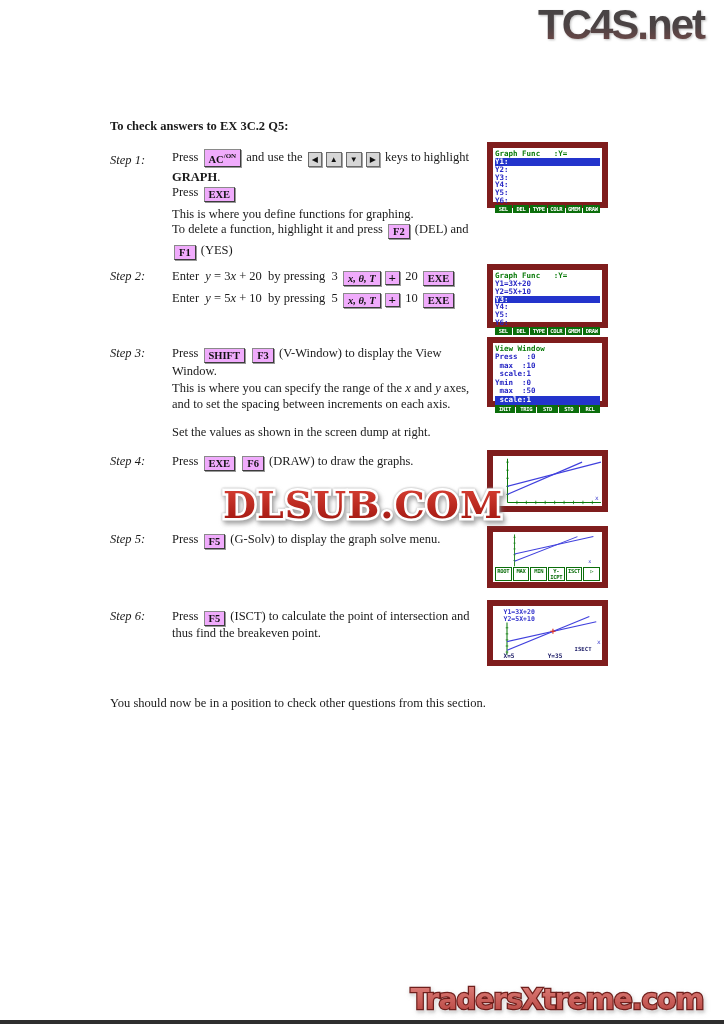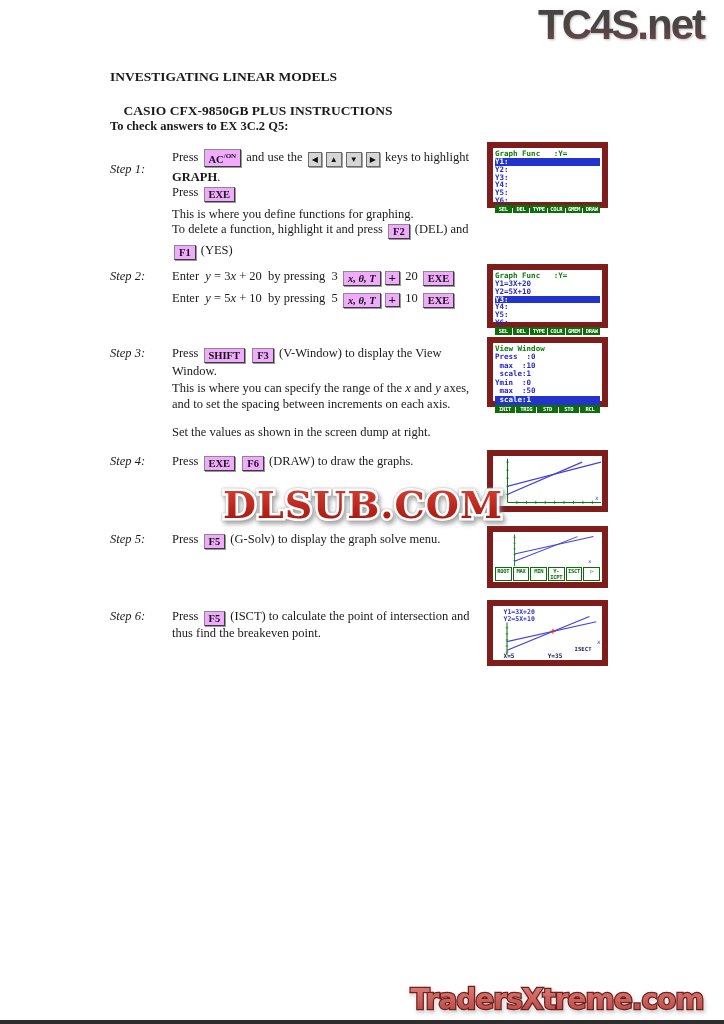--- a/index.html
+++ b/index.html
@@ -47,26 +47,26 @@
     <defs>
       <linearGradient id="gLogo" x1="0" y1="0" x2="0" y2="1">
         <stop offset="0%" stop-color="#454545"></stop>
         <stop offset="55%" stop-color="#4c4344"></stop>
         <stop offset="100%" stop-color="#7c4a48"></stop>
       </linearGradient>
     </defs>
     <text x="103" y="39" text-anchor="middle" font-family="Liberation Sans, sans-serif" font-weight="bold" font-size="42" letter-spacing="-2" fill="url(#gLogo)" style="filter:drop-shadow(1px 1px 1px rgba(120,120,120,.5))">TC4S.net</text>
   </svg>
 
-  <div class="title"><span>INVESTIGATING LINEAR MODELS</span><br>
-    <span>CASIO CFX-9850GB PLUS INSTRUCTIONS</span></div>
+  <div class="title"><br>
+    </div>
   <div class="intro">To check answers to EX 3C.2 Q5:</div>
 
   <div id="steps">
-      <div class="step-label" style="left: 110px; top: 162px;">Step 1:</div>
+      <div class="step-label" style="left: 110px; top: 153px;">Step 1:</div>
       <div class="step-line" style="left: 172px; top: 149px;"><span class="txt">Press </span><span class="key"><span>AC</span><sup>/ON</sup></span><span class="txt"> and use the </span><span class="akey">◀</span><span class="akey">▲</span><span class="akey">▼</span><span class="akey">▶</span><span class="txt"> keys to highlight</span></div>
       <div class="step-line" style="left: 172px; top: 170px;"><span class="bold">GRAPH</span><span class="txt">.</span></div>
       <div class="step-line" style="left: 172px; top: 185px;"><span class="txt">Press </span><span class="key">EXE</span></div>
       <div class="step-line" style="left: 172px; top: 207px;"><span class="txt">This is where you define functions for graphing.</span></div>
       <div class="step-line" style="left: 172px; top: 222px;"><span class="txt">To delete a function, highlight it and press </span><span class="key">F2</span><span class="txt"> (DEL) and</span></div>
       <div class="step-line" style="left: 172px; top: 243px;"><span class="key">F1</span><span class="txt"> (YES)</span></div>
       <div class="step-label" style="left: 110px; top: 269px;">Step 2:</div>
       <div class="step-line" style="left: 172px; top: 269px;"><span class="txt">Enter  </span><span class="mi">y</span><span class="txt"> = 3</span><span class="mi">x</span><span class="txt"> + 20  by pressing  3 </span><span class="key kxt">x, θ, T</span><span class="key kp">+</span><span class="txt"> 20 </span><span class="key">EXE</span></div>
       <div class="step-line" style="left: 172px; top: 291px;"><span class="txt">Enter  </span><span class="mi">y</span><span class="txt"> = 5</span><span class="mi">x</span><span class="txt"> + 10  by pressing  5 </span><span class="key kxt">x, θ, T</span><span class="key kp">+</span><span class="txt"> 10 </span><span class="key">EXE</span></div>
       <div class="step-label" style="left: 110px; top: 346px;">Step 3:</div>
@@ -227,20 +227,21 @@
   <svg class="wm" style="left:213px;top:477px" width="300" height="55" viewBox="0 0 300 55">
     <defs>
       <linearGradient id="gRed" x1="0" y1="0" x2="0" y2="1">
         <stop offset="0%" stop-color="#dd4437"></stop>
         <stop offset="100%" stop-color="#9c120c"></stop>
       </linearGradient>
     </defs>
     <text x="150" y="41" text-anchor="middle" font-family="DejaVu Serif, serif" font-weight="bold" font-size="38" letter-spacing="1" fill="url(#gRed)" stroke="#ffffff" stroke-width="5" style="paint-order:stroke;filter:drop-shadow(0 0 1px #aaaaaa) drop-shadow(2px 3px 2px rgba(120,120,120,.65))">DLSUB.COM</text>
   </svg>
 
+  <div class="footer-note">You should now be in a position to check other questions from this section.</div>
 
   <svg class="wm" style="left:392px;top:978px" width="330" height="44" viewBox="0 0 330 44">
     <defs>
       <linearGradient id="gTX" x1="0" y1="0" x2="0" y2="1">
         <stop offset="0%" stop-color="#e0827d"></stop>
         <stop offset="100%" stop-color="#b5413c"></stop>
       </linearGradient>
     </defs>
     <text x="165" y="31" text-anchor="middle" font-family="DejaVu Sans, sans-serif" font-weight="bold" font-size="28" letter-spacing="-1" fill="url(#gTX)" stroke="#6f1f1c" stroke-width="2.5" style="paint-order:stroke;filter:drop-shadow(0 0 2px rgba(255,255,255,.95)) drop-shadow(1px 2px 1px rgba(150,150,150,.55))">TradersXtreme.com</text>
   </svg>

